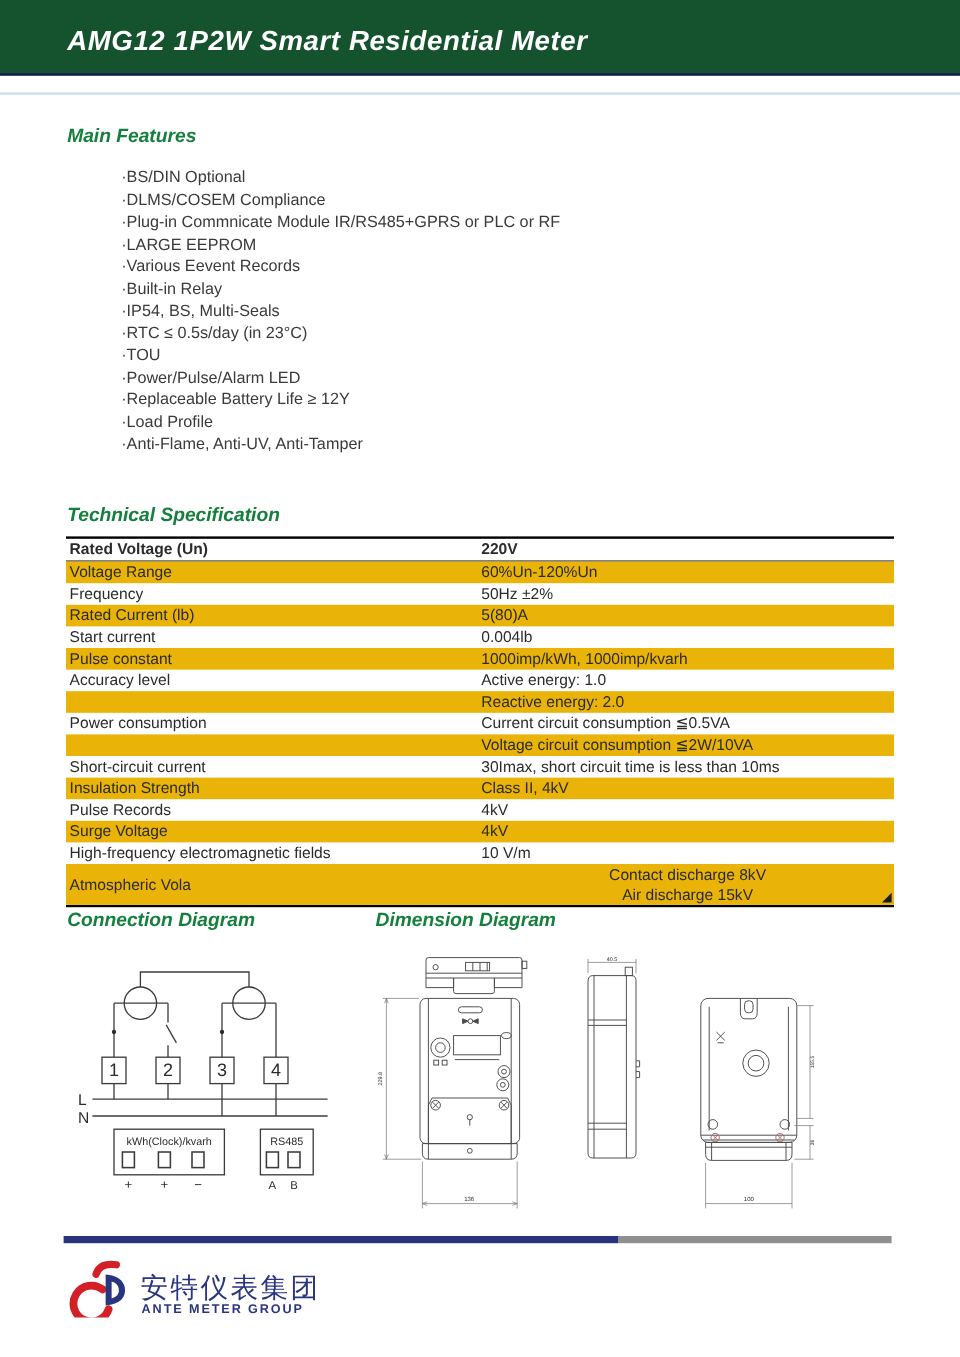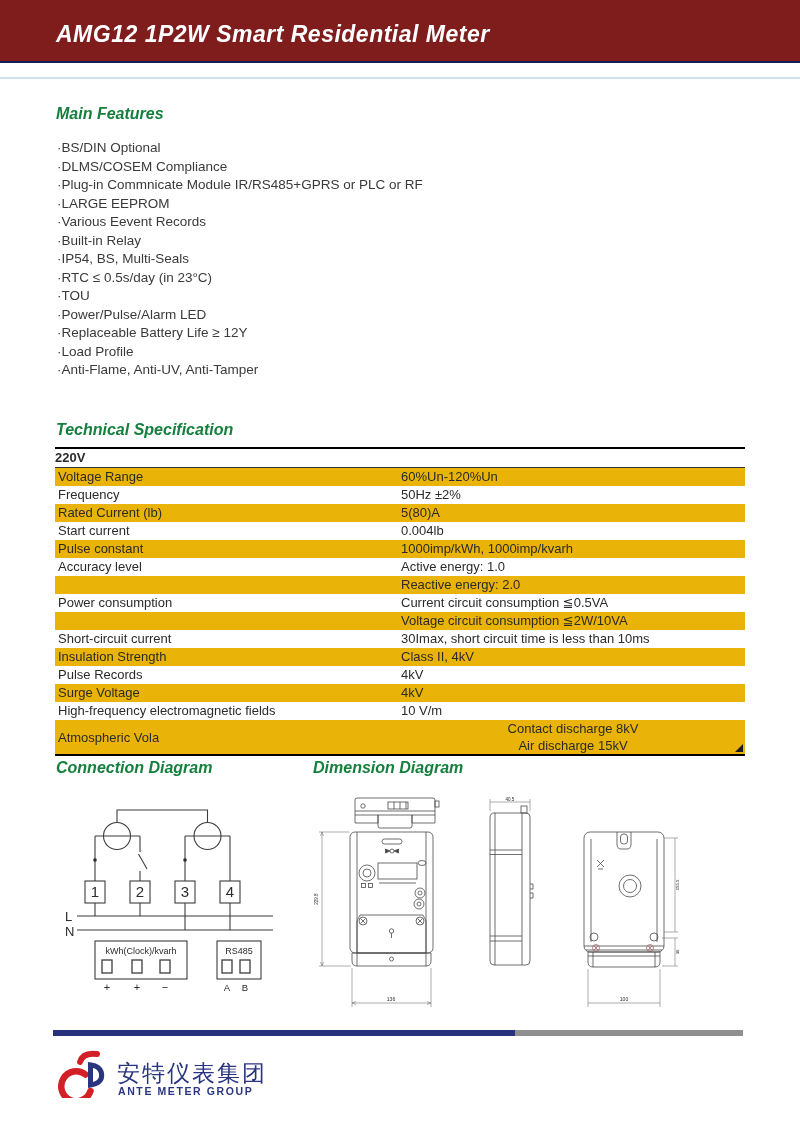--- a/index.html
+++ b/index.html
@@ -3,33 +3,33 @@
 <meta charset="utf-8">
 <style>
   html,body { margin:0; padding:0; background:#ffffff; }
   .page {
     position:relative; width:800px; height:1131px; background:#fff;
     font-family:"Liberation Sans","DejaVu Sans",sans-serif; color:#2b2b2b;
     overflow:hidden;
   }
   
   .hdr { position:absolute; left:0; top:0; width:800px; height:61px;
-         background:#7f1d1d; border-bottom:2px solid #161d55; }
+         background:#14532d; border-bottom:2px solid #161d55; }
   .hdr-title { position:absolute; left:56px; top:21px; font-size:23px;
                font-weight:bold; font-style:italic; color:#ffffff; letter-spacing:.5px; }
   .accent-line { position:absolute; left:0; top:77px; width:800px; height:2px; background:#cfe0ee; }
   
   .sec-h { position:absolute; font-size:16px; font-weight:bold; font-style:italic; color:#15803d; }
   .sec-h.features { left:56px; top:105px; }
   .sec-h.spec     { left:56px; top:421px; }
   .sec-h.conn     { left:56px; top:759px; }
   .sec-h.dim      { left:313px; top:759px; }
   
   .feat-list { position:absolute; left:57px; top:139px; width:600px; }
-  .feat-item { font-size:13.5px; line-height:18.5px; color:#3a3a3a; }
+  .feat-item { font-size:13.5px; line-height:18.5px; color:#3a3a3a;margin-left:44px; }
   .feat-item::before { content:"\00B7 "; }
   
   .spec-table { position:absolute; left:55px; top:447px; width:690px;
                 border-top:2px solid #000; border-bottom:2px solid #000; font-size:13px; }
   .trow { display:flex; height:18px; line-height:18px; }
   .trow.head { font-weight:bold; border-bottom:1px solid #333; }
   .trow.shaded { background:#eab308; }
   .trow--tall { height:34px;text-align:center; }
   .tlabel { width:343px; flex:none; padding-left:3px; overflow:hidden; white-space:nowrap; }
   .tvalue { flex:1; overflow:hidden; }
@@ -73,20 +73,21 @@
     <div class="feat-item">TOU</div>
     <div class="feat-item">Power/Pulse/Alarm  LED</div>
     <div class="feat-item">Replaceable Battery Life ≥ 12Y</div>
     <div class="feat-item">Load Profile</div>
     <div class="feat-item">Anti-Flame, Anti-UV, Anti-Tamper</div>
   </div>
 
   <div class="sec-h spec">Technical Specification</div>
   <div class="spec-table">
     <div class="trow head">
+      <span class="tlabel">Rated Voltage (Un)</span>
       <span class="tvalue">220V</span>
     </div>
     <div class="trow shaded">
       <span class="tlabel">Voltage Range</span>
       <span class="tvalue">60%Un-120%Un</span>
     </div>
     <div class="trow">
       <span class="tlabel">Frequency</span>
       <span class="tvalue">50Hz ±2%</span>
     </div>

